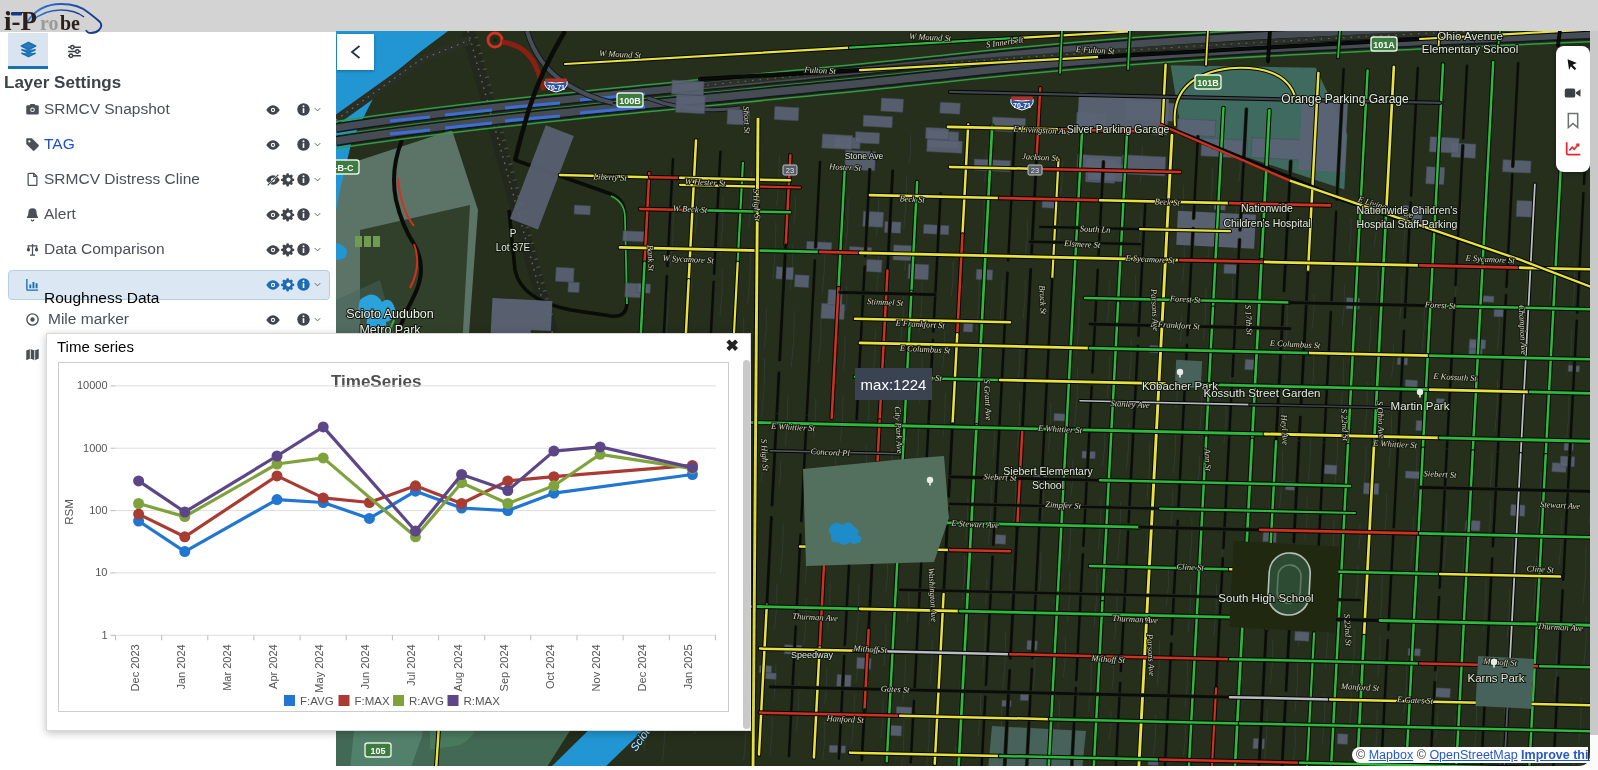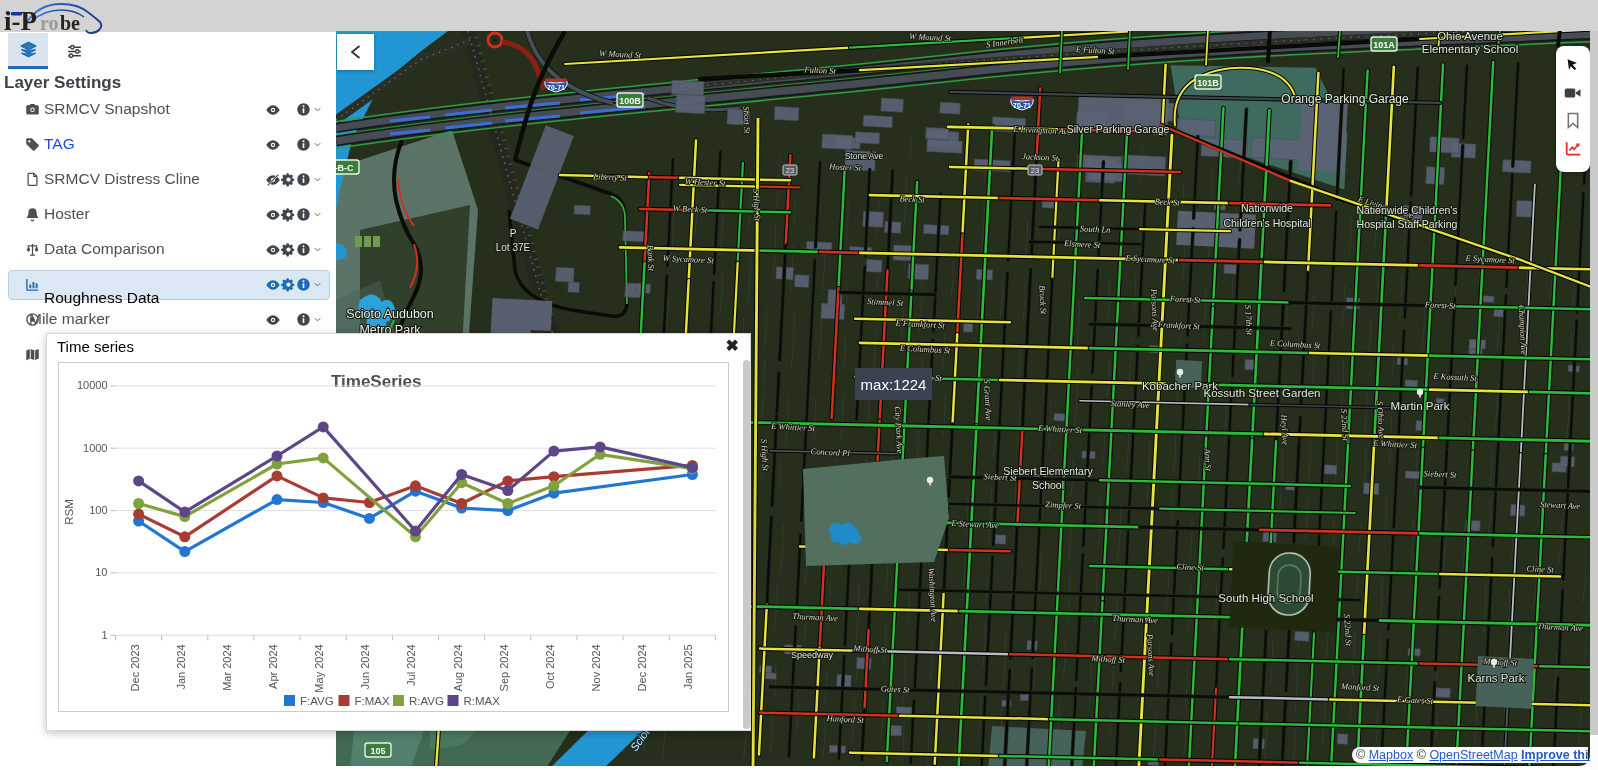--- a/index.html
+++ b/index.html
@@ -1298,21 +1298,21 @@
       <svg width="11" height="11" viewBox="0 0 24 24" style="display:block">
         <path d="M6 9l6 6 6-6" stroke="#555" stroke-width="2" fill="none"></path>
       </svg>
     </div>
     <div style="position:absolute;left:25px;top:176px">
       <svg width="15" height="15" viewBox="0 0 24 24" style="display:block">
         <path d="M12 2a6.5 6.5 0 0 0-6.5 6.5c0 6-2.5 7-2.5 9h18c0-2-2.5-3-2.5-9A6.5 6.5 0 0 0 12 2Z" fill="#4a5055"></path>
         <path d="M10 20a2 2 0 0 0 4 0" stroke="#4a5055" stroke-width="2" fill="none"></path>
       </svg>
     </div>
-    <div style="position:absolute;left:44px;top:174px;font:15.5px 'Liberation Sans',sans-serif;color:#4a5055">Hoster</div>
+    <div style="position:absolute;left:44px;top:174px;font:15.5px 'Liberation Sans',sans-serif;color:#4a5055">Alert</div>
     <div style="position:absolute;left:265px;top:176px">
       <svg width="16" height="16" viewBox="0 0 24 24" style="display:block">
         <path d="M12 5C6 5 2 12 2 12s4 7 10 7 10-7 10-7-4-7-10-7Z" fill="#3f454b"></path>
         <circle cx="12" cy="12" r="3.2" fill="#fff"></circle>
         <circle cx="12" cy="12" r="1.6" fill="#3f454b"></circle>
       </svg>
     </div>
     <div style="position:absolute;left:281px;top:176px">
       <svg width="15" height="15" viewBox="0 0 24 24" style="display:block">
         <path d="M12 2l1.2 3 .8.3 3-1.2 2 2-1.2 3 .3.8 3 1.2v2.8l-3 1.2-.3.8 1.2 3-2 2-3-1.2-.8.3-1.2 3h-2.8l-1.2-3-.8-.3-3 1.2-2-2 1.2-3-.3-.8-3-1.2v-2.8l3-1.2.3-.8-1.2-3 2-2 3 1.2.8-.3L9.2 2Z" fill="#3f454b"></path>
@@ -1397,21 +1397,21 @@
       <svg width="11" height="11" viewBox="0 0 24 24" style="display:block">
         <path d="M6 9l6 6 6-6" stroke="#555" stroke-width="2" fill="none"></path>
       </svg>
     </div>
     <div style="position:absolute;left:25px;top:281px">
       <svg width="15" height="15" viewBox="0 0 24 24" style="display:block">
         <circle cx="12" cy="12" r="9" fill="none" stroke="#4a5055" stroke-width="2.2"></circle>
         <circle cx="12" cy="12" r="3.5" fill="#4a5055"></circle>
       </svg>
     </div>
-    <div style="position:absolute;left:29px;top:279px;font:15.5px 'Liberation Sans',sans-serif;color:#4a5055">Mile marker</div>
+    <div style="position:absolute;left:48px;top:279px;font:15.5px 'Liberation Sans',sans-serif;color:#4a5055">Mile marker</div>
     <div style="position:absolute;left:265px;top:281px">
       <svg width="16" height="16" viewBox="0 0 24 24" style="display:block">
         <path d="M12 5C6 5 2 12 2 12s4 7 10 7 10-7 10-7-4-7-10-7Z" fill="#3f454b"></path>
         <circle cx="12" cy="12" r="3.2" fill="#fff"></circle>
         <circle cx="12" cy="12" r="1.6" fill="#3f454b"></circle>
       </svg>
     </div>
     <div style="position:absolute;left:296px;top:281px">
       <svg width="15" height="15" viewBox="0 0 24 24" style="display:block">
         <circle cx="12" cy="12" r="10" fill="#3f454b"></circle>

